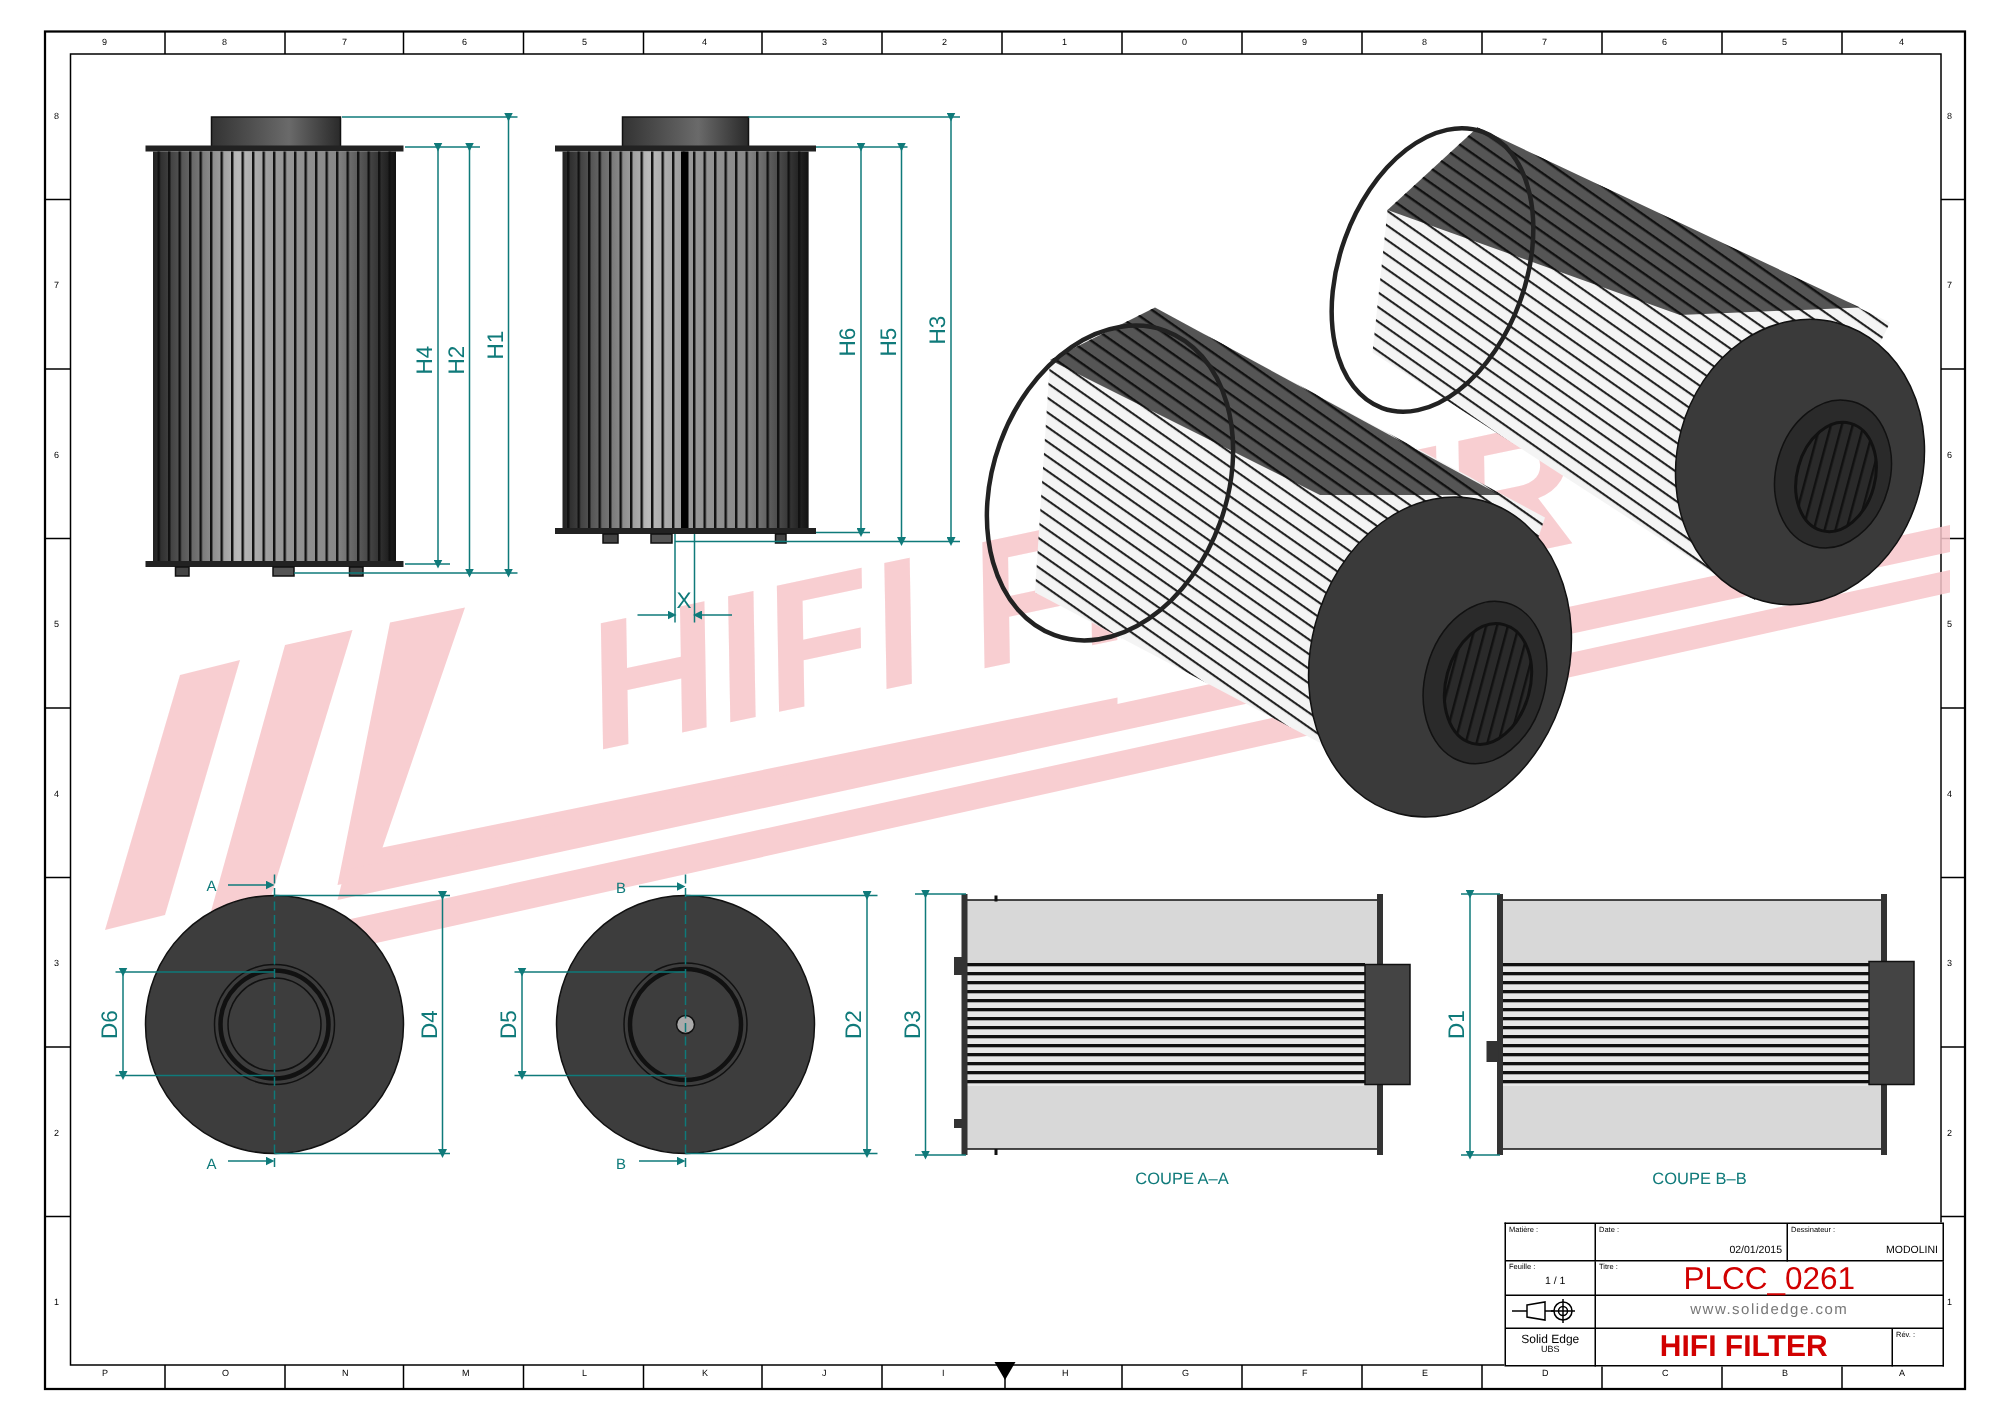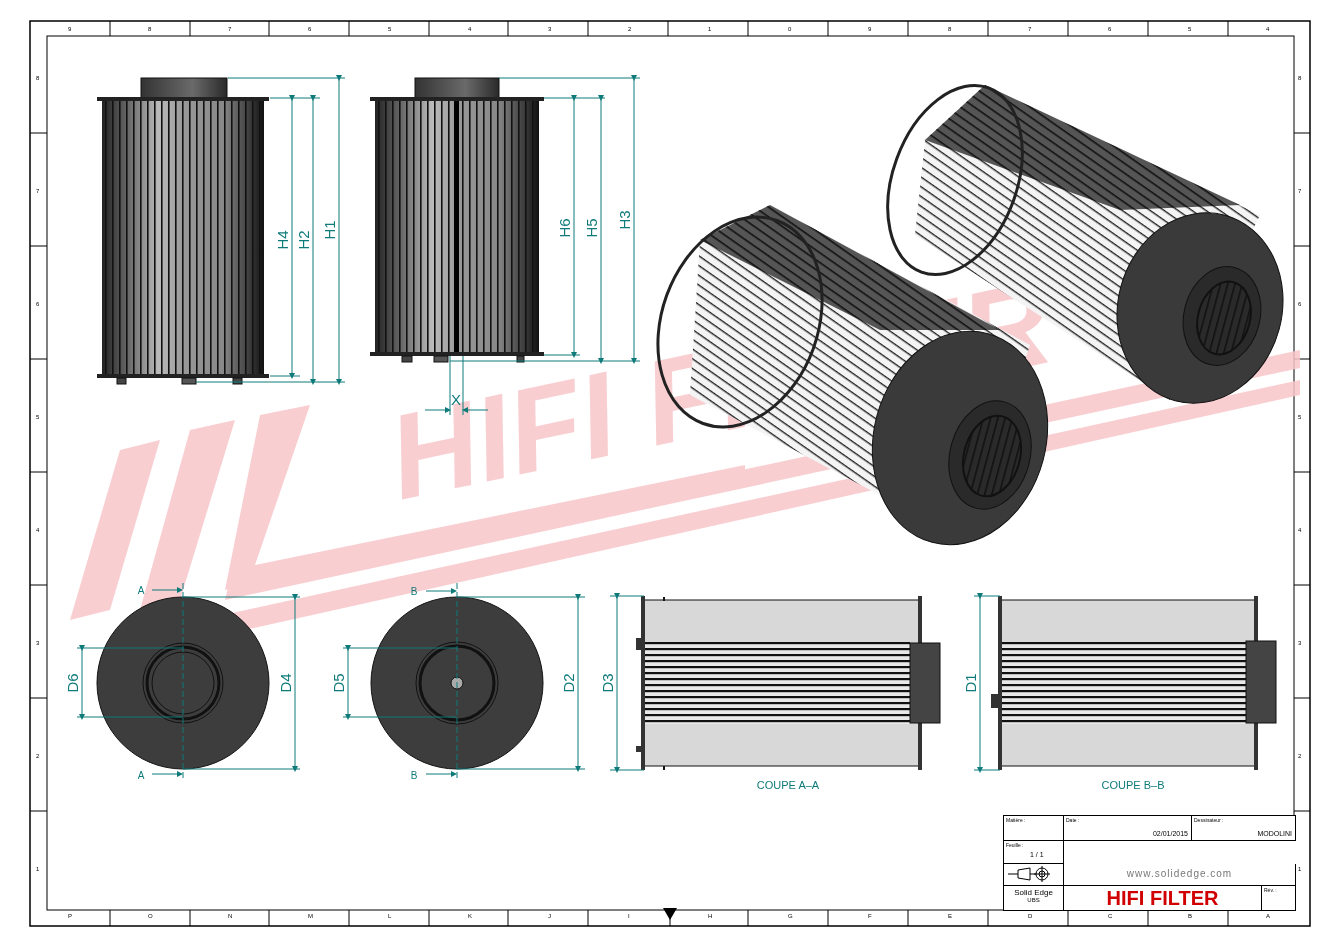--- a/index.html
+++ b/index.html
@@ -292,20 +292,24 @@
     <span class="val" style="right:3px;bottom:3px;">02/01/2015</span>
   </div>
   <div class="cell" style="left:188px;top:0;width:104px;height:25px;">
     <span class="lbl">Dessinateur :</span>
     <span class="val" style="right:3px;bottom:3px;">MODOLINI</span>
   </div>
   <div class="cell" style="left:0;top:25px;width:60px;height:23px;">
     <span class="lbl">Feuille :</span>
     <span class="val" style="left:26px;top:10px;">1 / 1</span>
   </div>
+  <div class="cell" style="left:60px;top:25px;width:232px;height:23px;">
+    <span class="lbl">Titre :</span>
+    <span class="big" style="top:0;">PLCC_0261</span>
+  </div>
   <div class="cell" style="left:0;top:48px;width:60px;height:22px;">
     <svg width="58" height="20">
       <line x1="4" y1="10" x2="14" y2="10" stroke="#000"></line>
       <path d="M14,6 L26,4 L26,16 L14,14 z" fill="none" stroke="#000"></path>
       <line x1="26" y1="10" x2="32" y2="10" stroke="#000"></line>
       <circle cx="38" cy="10" r="6" fill="none" stroke="#000"></circle>
       <circle cx="38" cy="10" r="3" fill="none" stroke="#000"></circle>
       <line x1="38" y1="2" x2="38" y2="18" stroke="#000"></line>
       <line x1="30" y1="10" x2="46" y2="10" stroke="#000"></line>
     </svg>

